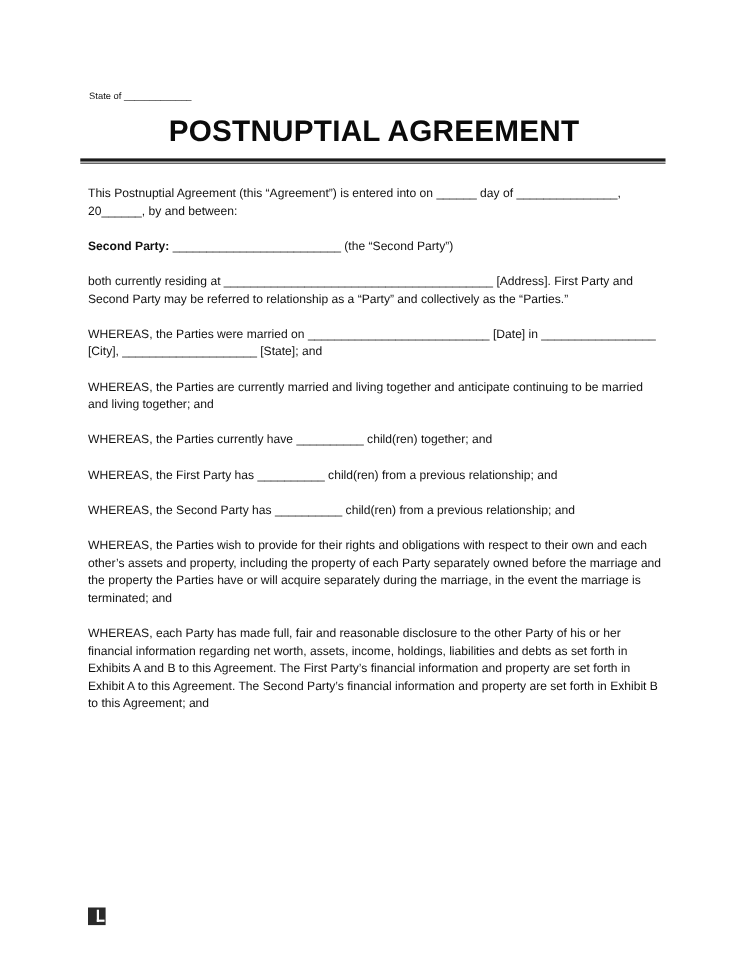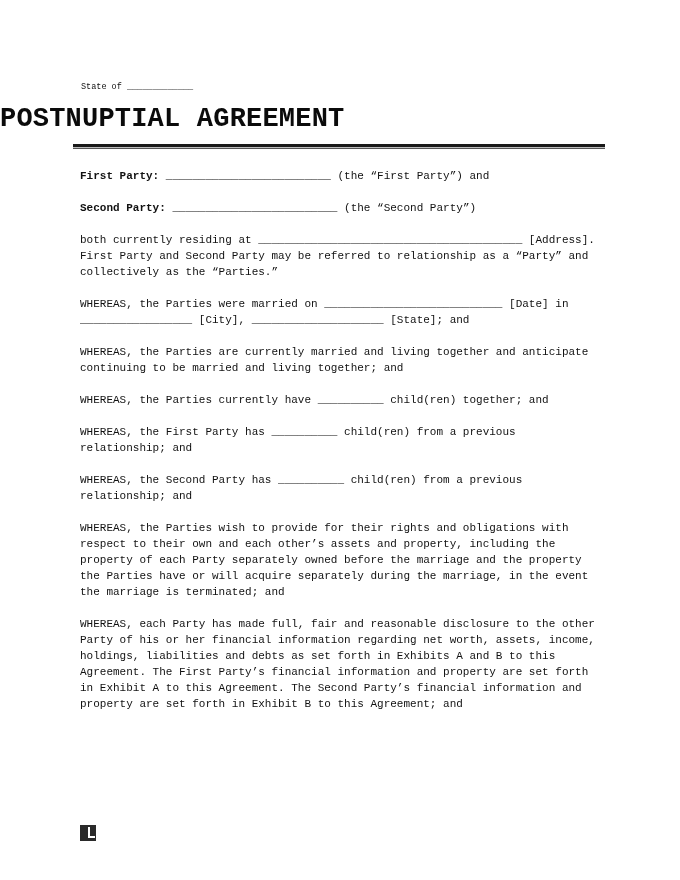--- a/index.html
+++ b/index.html
@@ -1,20 +1,20 @@
 <!DOCTYPE html>
 <html><head>
 <meta charset="utf-8">
 <style>
   html, body { margin: 0; padding: 0; background: #ffffff; }
   body { width: 680px; height: 880px; position: relative; overflow: hidden;
          font-family: "Liberation Sans", sans-serif; color: #111; }
-  .page { position: absolute; left: 0; top: 0; width: 680px; height: 880px; background: #fff; font-family: Liberation Mono, monospace; }
+  .page { position: absolute; left: 0; top: 0; width: 680px; height: 880px; background: #fff; }
   .state { position: absolute; left: 81px; top: 82px; font-size: 8.5px; }
-  .title { position: absolute; left: 0; width: 680px; top: 104px; text-align: left;
+  .title { position: absolute; left: 0; width: 680px; top: 104px; text-align: center;
            font-size: 27px; font-weight: bold; letter-spacing: 0.2px; color: #0b0b0b; }
   .rule { position: absolute; left: 73px; width: 532px; top: 144px; }
   .rule .thick { height: 3px; background: #1a1a1a; }
   .rule .gap { height: 1px; background: #bdbdbd; }
   .rule .thin { height: 1px; background: #555; }
   .body { position: absolute; left: 80px; top: 168px; width: 525px; font-size: 11px; line-height: 16px; }
   .body p { margin: 0 0 16px 0; }
   .b { font-weight: bold; }
   .logo { position: absolute; left: 80px; top: 825px; width: 16px; height: 16px; background: #2a2a2a; }
   .logo .l1 { position: absolute; left: 8px; top: 2px; width: 2px; height: 11px; background: #fff; }
@@ -26,21 +26,21 @@
 <div class="page">
   <div class="state">State of _____________</div>
   <div class="title">POSTNUPTIAL AGREEMENT</div>
   <div class="rule">
     <div class="thick"></div>
       <div class="gap"></div>
       <div class="thin"></div>
   </div>
 
   <div class="body">
-    <p><span class="b">First Party:</span><span> _________________________ (the “First Party”) and</span></p>
+    <p>This Postnuptial Agreement (this “Agreement”) is entered into on ______ day of _______________, 20______, by  and between:</p>
     <p><span class="b">Second Party:</span><span> _________________________ (the “Second Party”)</span></p>
     <p>both currently residing at ________________________________________ [Address]. First Party and Second Party may be referred to relationship as a “Party” and collectively as the “Parties.”</p>
     <p>WHEREAS, the Parties were married on ___________________________ [Date] in _________________ [City], ____________________ [State]; and</p>
     <p>WHEREAS, the Parties are currently married and living together and anticipate continuing to be married and living together; and</p>
     <p>WHEREAS, the Parties currently have __________ child(ren) together; and</p>
     <p>WHEREAS, the First Party has __________ child(ren) from a previous relationship; and</p>
     <p>WHEREAS, the Second Party has __________ child(ren) from a previous relationship; and</p>
     <p>WHEREAS, the Parties wish to provide for their rights and obligations with respect to their own and each other’s assets and property, including the property of each Party separately owned before the marriage and the property the Parties have or will acquire separately during the marriage, in the event the marriage is terminated; and</p>
     <p>WHEREAS, each Party has made full, fair and reasonable disclosure to the other Party of his or her financial information regarding net worth, assets, income, holdings, liabilities and debts as set forth in Exhibits A and B to this Agreement. The First Party’s financial information and property are set forth in Exhibit A to this Agreement. The Second Party’s financial information and property are set forth in Exhibit B to this Agreement; and</p>
   </div>

